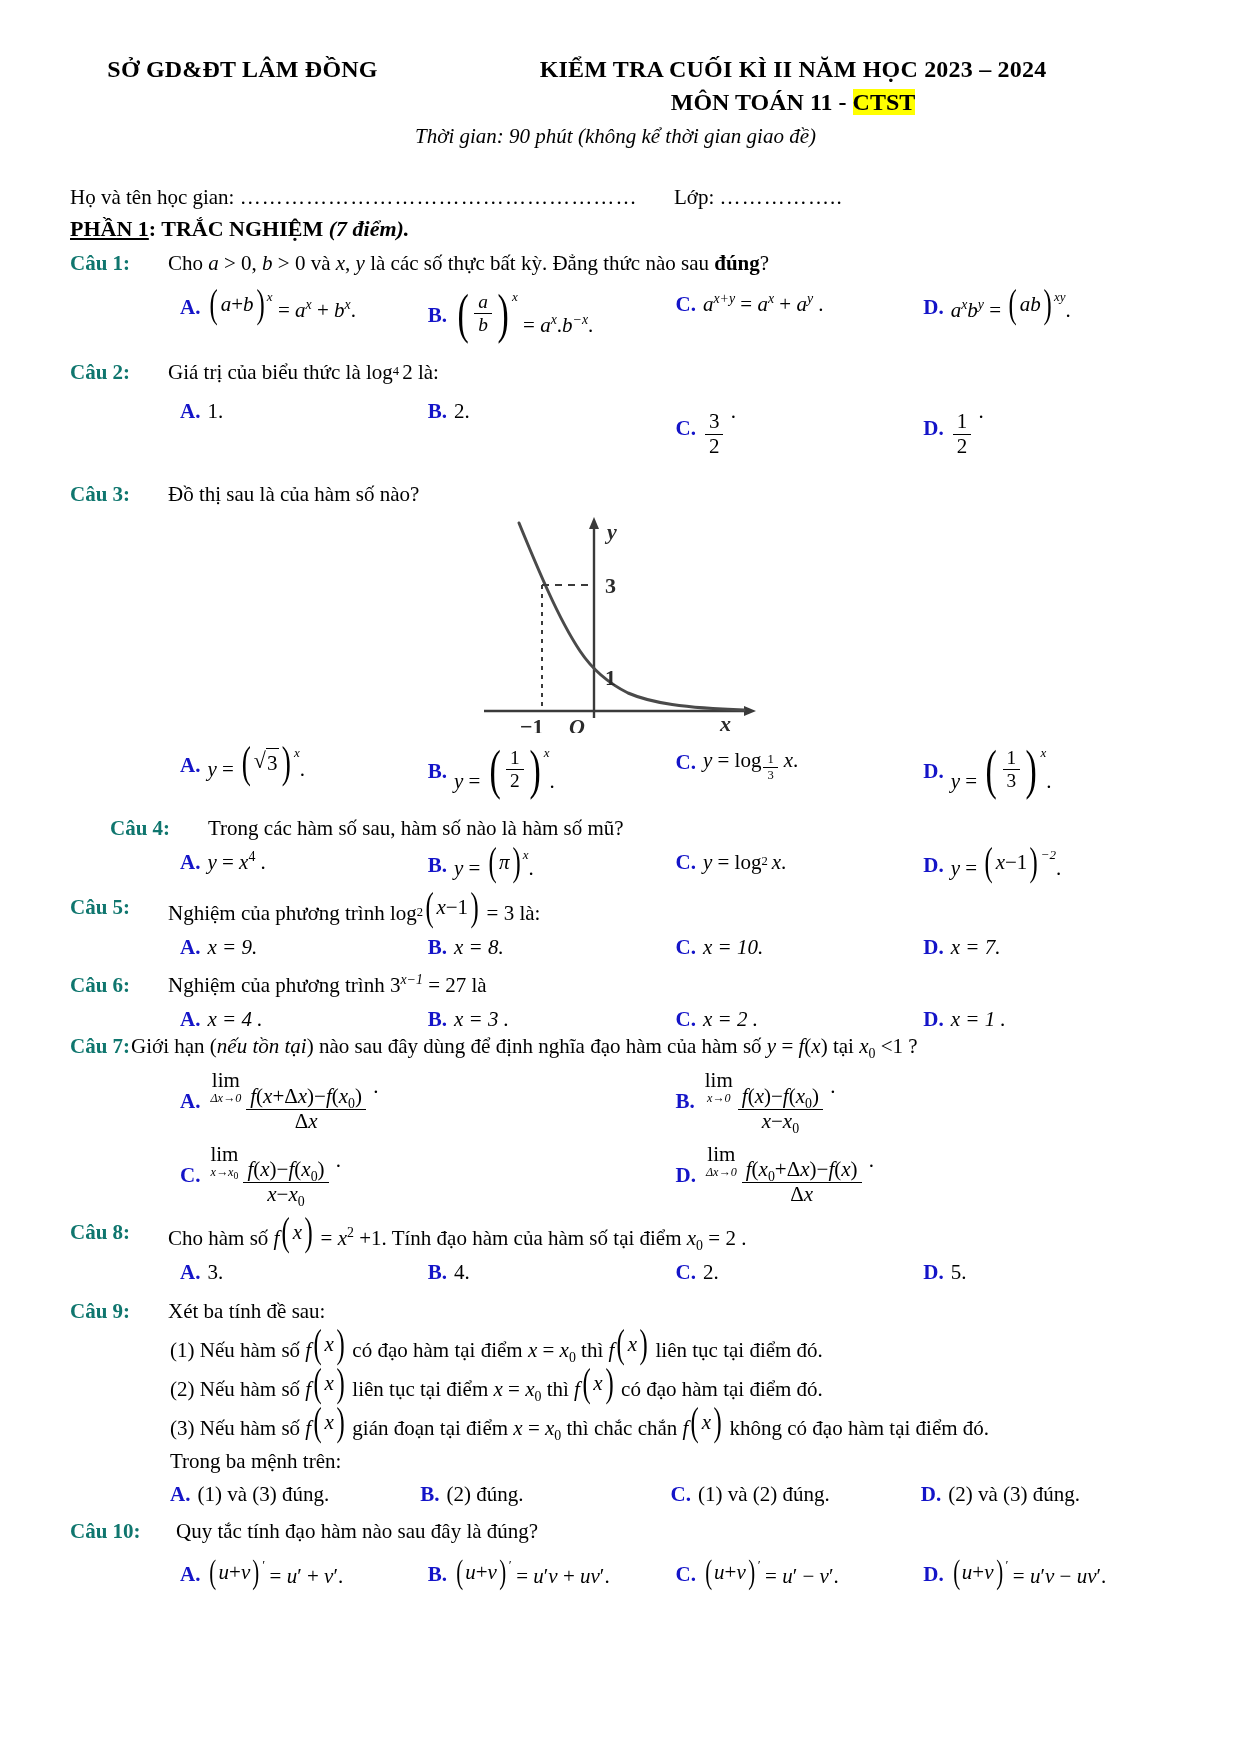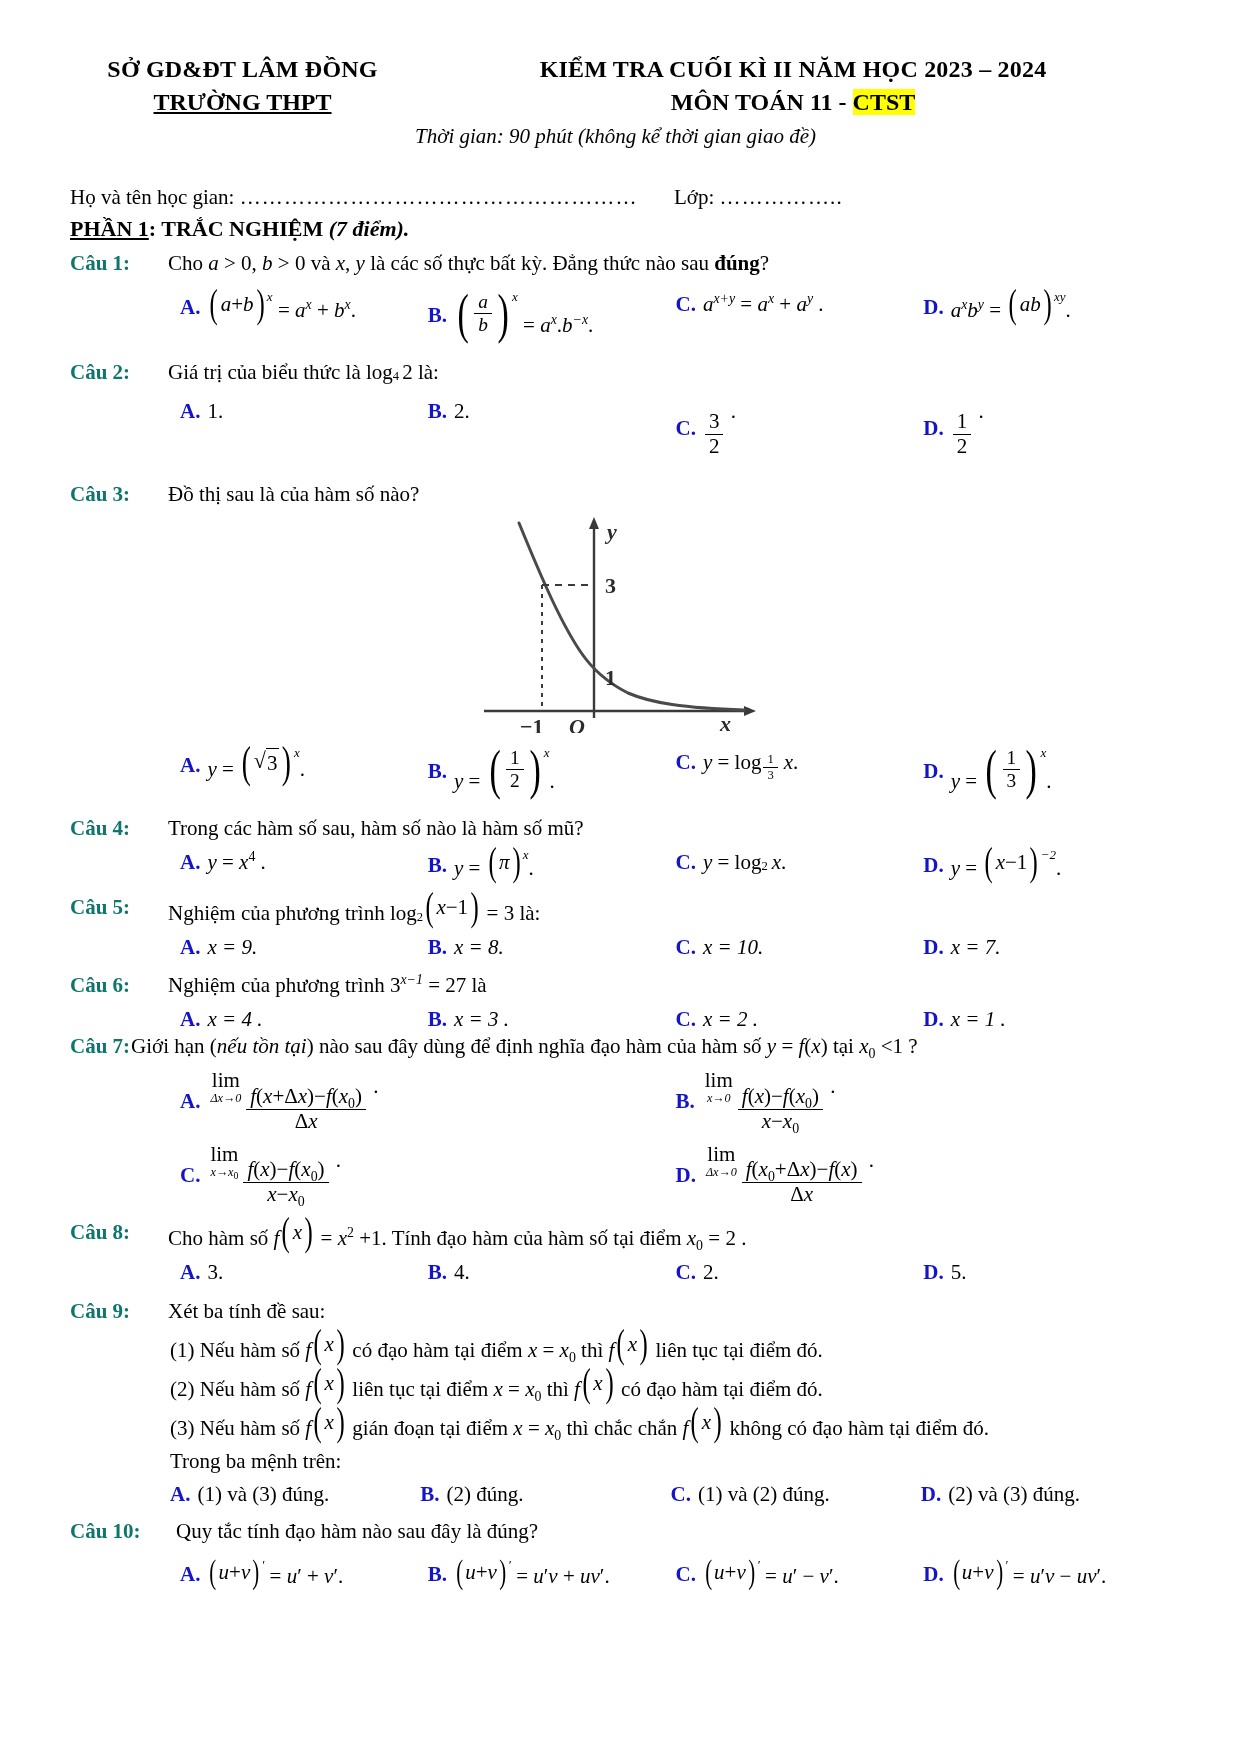--- a/index.html
+++ b/index.html
@@ -65,39 +65,38 @@
                transform: scaleX(0.62); display: inline-block; }
   .pow-wrap { position: relative; display: inline-flex; align-items: flex-start; }
   .pow-wrap > .exp { font-size: 0.62em; font-style: italic; align-self: flex-start; margin-top: -2px; }
   .sqrt { display: inline-flex; align-items: flex-start; }
   .sqrt .radsym { font-style: normal; font-size: 1.05em; }
   .sqrt .rad { border-top: 1.3px solid #000; padding: 1px 2px 0 1px; margin-top: 1px; }
   .lim { display: inline-flex; flex-direction: column; align-items: center;
          vertical-align: middle; margin: 0 3px; }
   .lim .lt { font-style: normal; line-height: 1; }
   .lim .lb { font-size: 0.58em; font-style: italic; line-height: 1.1; margin-top: 1px; }
-  .logsub { display: inline-flex; align-items: center; }
+  .logsub { display: inline-flex; align-items: flex-start; }
   .logsub .lgb { font-size: 0.6em; transform: translateY(4px); }
 
   
   .graph-wrap { display: flex; justify-content: center; margin-top: 6px; }
   svg.graph { display: block; }
   .subline { padding-left: 100px; margin-top: 6px; }
   .sp { display: inline-block; width: 10px; }
   .spw { display: inline-block; width: 26px; }
 </style>
 </head>
 <body>
 
 <div class="page">
 
   <div class="header">
     <div class="hdr-left">
       <div class="hdr-line1">SỞ GD&amp;ĐT LÂM ĐỒNG</div>
-      <div class="hdr-line2 u">TRƯỜNG THPT</div>
     </div>
     <div class="hdr-right">
       <div class="hdr-line1">KIỂM TRA CUỐI KÌ II NĂM HỌC 2023 – 2024</div>
       <div class="hdr-line2"><span>MÔN TOÁN 11 - </span><span class="hl">CTST</span></div>
       <div class="time">Thời gian: 90 phút (không kể thời gian giao đề)</div>
     </div>
   </div>
 
   <div class="info">
     <span>Họ và tên học gian:</span>
@@ -270,21 +269,21 @@
                 <span class="num mr">1</span>
                 <span class="den mr">3</span>
               </span>
               <span class="big-paren" style="font-size:2.6em;">)</span>
             </span>
             <span class="exp">x</span>
           </span><span class="mr">.</span></span>
     </div>
   </div>
 
-  <div class="q" style="margin-top:20px;">
+  <div class="q" style="margin-top:20px;margin-left:40px;">
     <div class="qlab w">Câu 4:</div>
     <div class="qtext">Trong các hàm số sau, hàm số nào là hàm số mũ?</div>
   </div>
   <div class="opts c4 ind">
     <div class="opt">
       <span class="ol">A.</span>
       <span class="m"><span class="m">y</span> <span class="mr">=</span> <span class="m">x</span><sup class="r">4</sup> <span class="mr">.</span></span>
     </div>
     <div class="opt">
       <span class="ol">B.</span>

